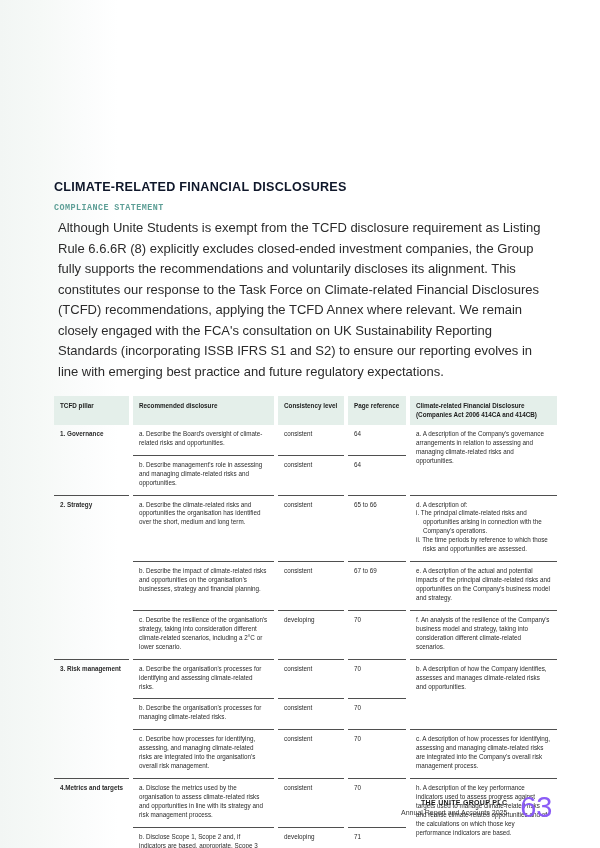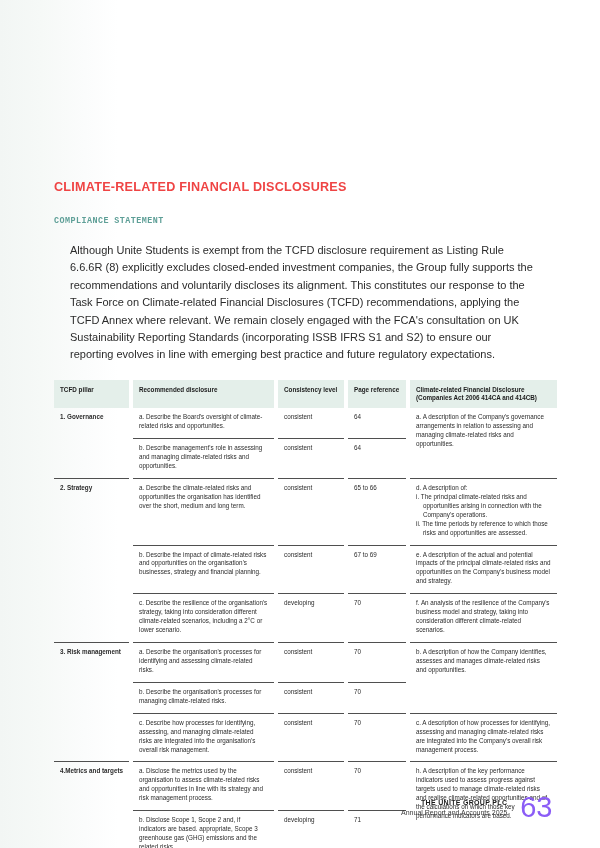--- a/index.html
+++ b/index.html
@@ -33,36 +33,36 @@
     position: absolute;
     left: 54px;
     top: 180px;
     width: 498px;
   }
 
   h1.page-title {
     font-size: 12.6px;
     font-weight: bold;
     letter-spacing: 0.02em;
-    margin: 0 0 22px 0;
-    color: #ef4444;
+    margin: 0 0 9px 0;
+    color: #0f172a;
   }
   h2.section-title {
     font-size: 8.4px;
     font-weight: bold;
     letter-spacing: 0.055em;
     margin: 0 0 5px 0;
     color: #5e9f97;
     text-transform: uppercase;
     font-family: Liberation Mono, monospace;
   }
   p.intro {
-    font-size: 11px;
+    font-size: 13px;
     line-height: 1.58;
-    margin: 16px;
+    margin: 4px;
     color: #2b2b2b;
     text-align: left;
   }
 
   
   table.tcfd {
     margin-top: 14px;
     border-collapse: separate;
     border-spacing: 4px 0;
     width: 503px;

